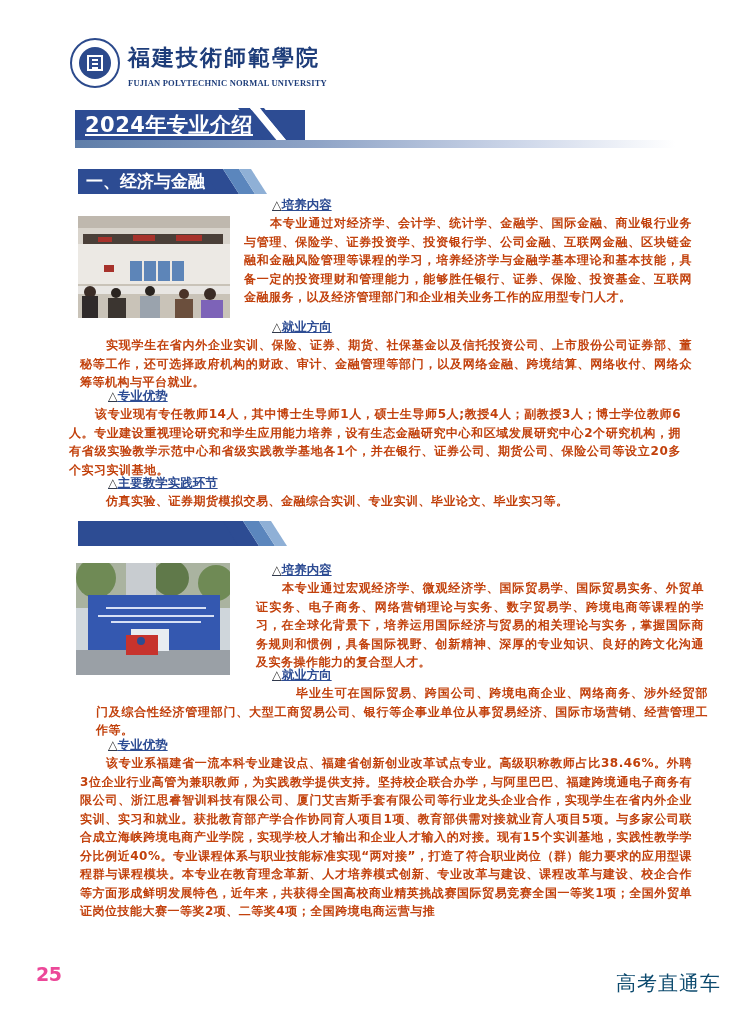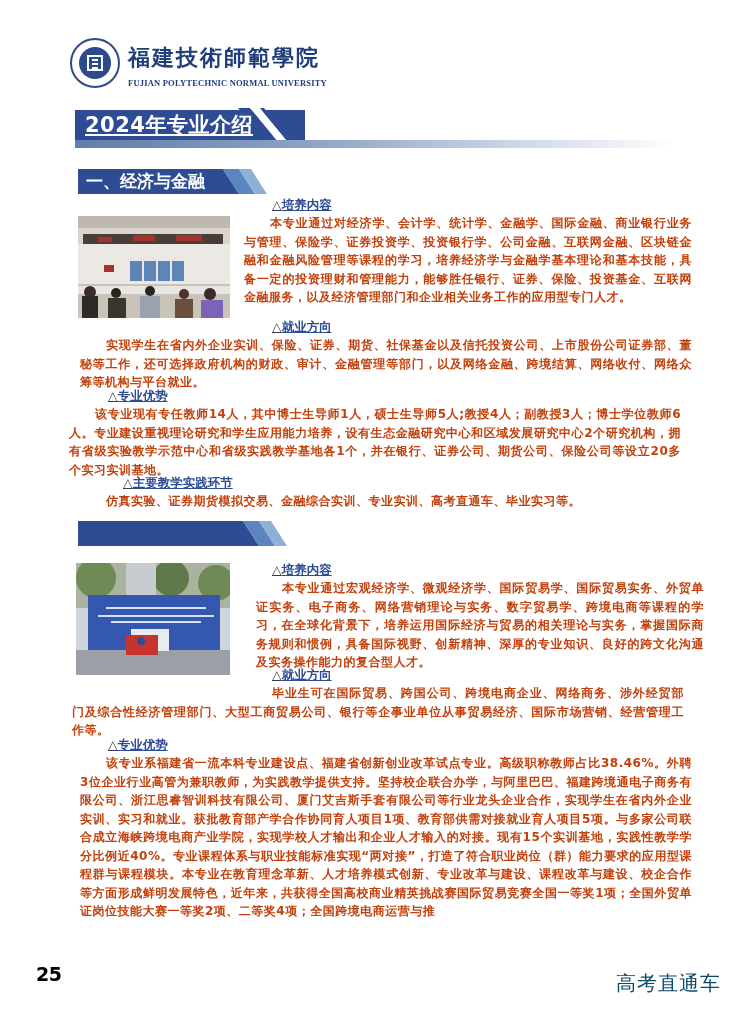--- a/index.html
+++ b/index.html
@@ -28,21 +28,21 @@
   .sec-banner .stripe { position: absolute; top: 0; height: 25px; }
   .sec-banner .label { position: absolute; left: 8px; top: 0; line-height: 25px; font-size: 17px; font-weight: bold; color: #fff; white-space: nowrap; }
 
   
   .para { position: absolute; font-size: 12px; line-height: 18.5px; color: #c2410c; text-align: justify; letter-spacing: 0.5px; font-weight: bold; }
   .sub { position: absolute; font-size: 12.5px; font-weight: bold; color: #2d4c93; line-height: 18px; text-decoration: underline; }
   .sub .tri { color: #333; font-weight: normal; }
 
   .photo { position: absolute; overflow: hidden; }
 
-  .page-num { position: absolute; left: 36px; top: 963px; font-family: "DejaVu Sans", sans-serif; font-size: 19px; font-weight: bold; color: #000000; letter-spacing: -0.5px; }
+  .page-num { position: absolute; left: 36px; top: 963px; font-family: "DejaVu Sans", sans-serif; font-size: 19px; font-weight: bold; color: #ec4899; letter-spacing: -0.5px; }
   .watermark { position: absolute; left: 616px; top: 970px; font-size: 20px; color: #0c4a6e; letter-spacing: 1px; font-weight: 300; }
 </style>
 </head>
 <body>
 
 <div class="logo">
   <div class="seal">
       <div class="gate"></div>
     </div>
   <div class="logo-text">
@@ -101,22 +101,22 @@
 
 <div class="sub" style="left:272px; top:196px;"><span class="tri">△</span><span>培养内容</span></div>
 <div class="para" style="left:244px; top:214px; width:448px; text-indent:26px;">本专业通过对经济学、会计学、统计学、金融学、国际金融、商业银行业务与管理、保险学、证券投资学、投资银行学、公司金融、互联网金融、区块链金融和金融风险管理等课程的学习，培养经济学与金融学基本理论和基本技能，具备一定的投资理财和管理能力，能够胜任银行、证券、保险、投资基金、互联网金融服务，以及经济管理部门和企业相关业务工作的应用型专门人才。</div>
 
 <div class="sub" style="left:272px; top:318px;"><span class="tri">△</span><span>就业方向</span></div>
 <div class="para" style="left:80px; top:336px; width:612px; text-indent:26px;">实现学生在省内外企业实训、保险、证券、期货、社保基金以及信托投资公司、上市股份公司证券部、董秘等工作，还可选择政府机构的财政、审计、金融管理等部门，以及网络金融、跨境结算、网络收付、网络众筹等机构与平台就业。</div>
 
 <div class="sub" style="left:108px; top:387px;"><span class="tri">△</span><span>专业优势</span></div>
 <div class="para" style="left:69px; top:405px; width:612px; text-indent:26px;">该专业现有专任教师14人，其中博士生导师1人，硕士生导师5人;教授4人；副教授3人；博士学位教师6人。专业建设重视理论研究和学生应用能力培养，设有生态金融研究中心和区域发展研究中心2个研究机构，拥有省级实验教学示范中心和省级实践教学基地各1个，并在银行、证券公司、期货公司、保险公司等设立20多个实习实训基地。</div>
 
-<div class="sub" style="left:123px; top:474px;"><span class="tri">△</span><span>主要教学实践环节</span></div>
-<div class="para" style="left:80px; top:492px; width:612px; text-indent:26px;">仿真实验、证券期货模拟交易、金融综合实训、专业实训、高考直通车、毕业实习等。</div>
+<div class="sub" style="left:108px; top:474px;"><span class="tri">△</span><span>主要教学实践环节</span></div>
+<div class="para" style="left:80px; top:492px; width:612px; text-indent:26px;">仿真实验、证券期货模拟交易、金融综合实训、专业实训、毕业论文、毕业实习等。</div>
 
 <div class="sec-banner" style="left:78px; top:521px; width:220px;">
   <div class="bg" style="width:160px;"></div>
   <svg class="stripe" style="left:145px; width:80px;" viewBox="0 0 80 25">
     <polygon points="0,0 20,0 36,25 15,25" fill="#2d4c93"></polygon>
     <polygon points="20,0 36,0 52,25 36,25" fill="#5b86bd"></polygon>
     <polygon points="36,0 48,0 64,25 52,25" fill="#8fb0d6"></polygon>
   </svg>
 </div>
 
@@ -136,19 +136,19 @@
     <rect x="55" y="66" width="38" height="22" fill="#e8ecf1"></rect>
     <rect x="50" y="72" width="32" height="20" fill="#c7332d"></rect>
     <circle cx="65" cy="78" r="4" fill="#2d4c93"></circle>
   </svg>
 </div>
 
 <div class="sub" style="left:272px; top:561px;"><span class="tri">△</span><span>培养内容</span></div>
 <div class="para" style="left:244px; top:579px; width:448px; text-indent:26px;margin-left:12px;">本专业通过宏观经济学、微观经济学、国际贸易学、国际贸易实务、外贸单证实务、电子商务、网络营销理论与实务、数字贸易学、跨境电商等课程的学习，在全球化背景下，培养运用国际经济与贸易的相关理论与实务，掌握国际商务规则和惯例，具备国际视野、创新精神、深厚的专业知识、良好的跨文化沟通及实务操作能力的复合型人才。</div>
 
 <div class="sub" style="left:272px; top:666px;"><span class="tri">△</span><span>就业方向</span></div>
-<div class="para" style="left:72px; top:684px; width:612px; text-indent:200px;">毕业生可在国际贸易、跨国公司、跨境电商企业、网络商务、涉外经贸部门及综合性经济管理部门、大型工商贸易公司、银行等企事业单位从事贸易经济、国际市场营销、经营管理工作等。</div>
+<div class="para" style="left:96px; top:684px; width:612px; text-indent:200px;">毕业生可在国际贸易、跨国公司、跨境电商企业、网络商务、涉外经贸部门及综合性经济管理部门、大型工商贸易公司、银行等企事业单位从事贸易经济、国际市场营销、经营管理工作等。</div>
 
 <div class="sub" style="left:108px; top:736px;"><span class="tri">△</span><span>专业优势</span></div>
 <div class="para" style="left:80px; top:754px; width:612px; text-indent:26px;">该专业系福建省一流本科专业建设点、福建省创新创业改革试点专业。高级职称教师占比38.46%。外聘3位企业行业高管为兼职教师，为实践教学提供支持。坚持校企联合办学，与阿里巴巴、福建跨境通电子商务有限公司、浙江思睿智训科技有限公司、厦门艾吉斯手套有限公司等行业龙头企业合作，实现学生在省内外企业实训、实习和就业。获批教育部产学合作协同育人项目1项、教育部供需对接就业育人项目5项。与多家公司联合成立海峡跨境电商产业学院，实现学校人才输出和企业人才输入的对接。现有15个实训基地，实践性教学学分比例近40%。专业课程体系与职业技能标准实现“两对接”，打造了符合职业岗位（群）能力要求的应用型课程群与课程模块。本专业在教育理念革新、人才培养模式创新、专业改革与建设、课程改革与建设、校企合作等方面形成鲜明发展特色，近年来，共获得全国高校商业精英挑战赛国际贸易竞赛全国一等奖1项；全国外贸单证岗位技能大赛一等奖2项、二等奖4项；全国跨境电商运营与推</div>
 
 <div class="page-num">25</div>
 <div class="watermark">高考直通车</div>
 
 </body></html>

